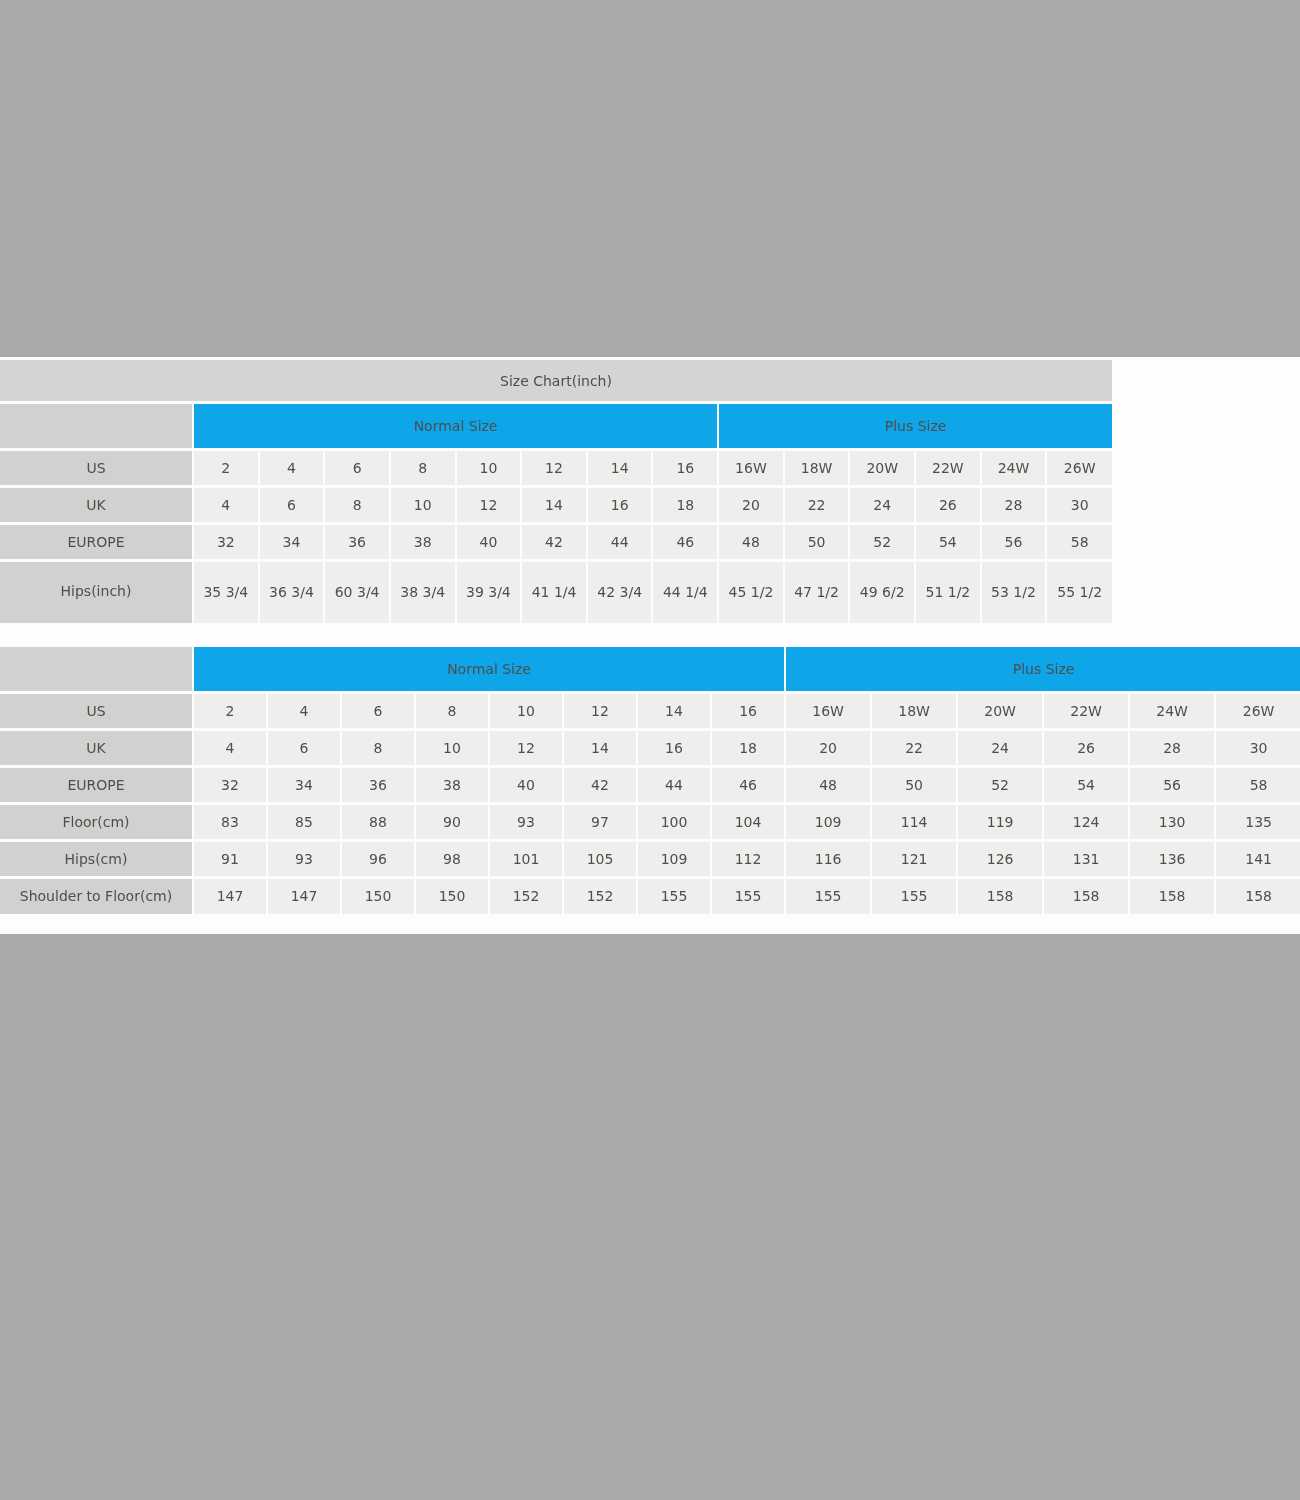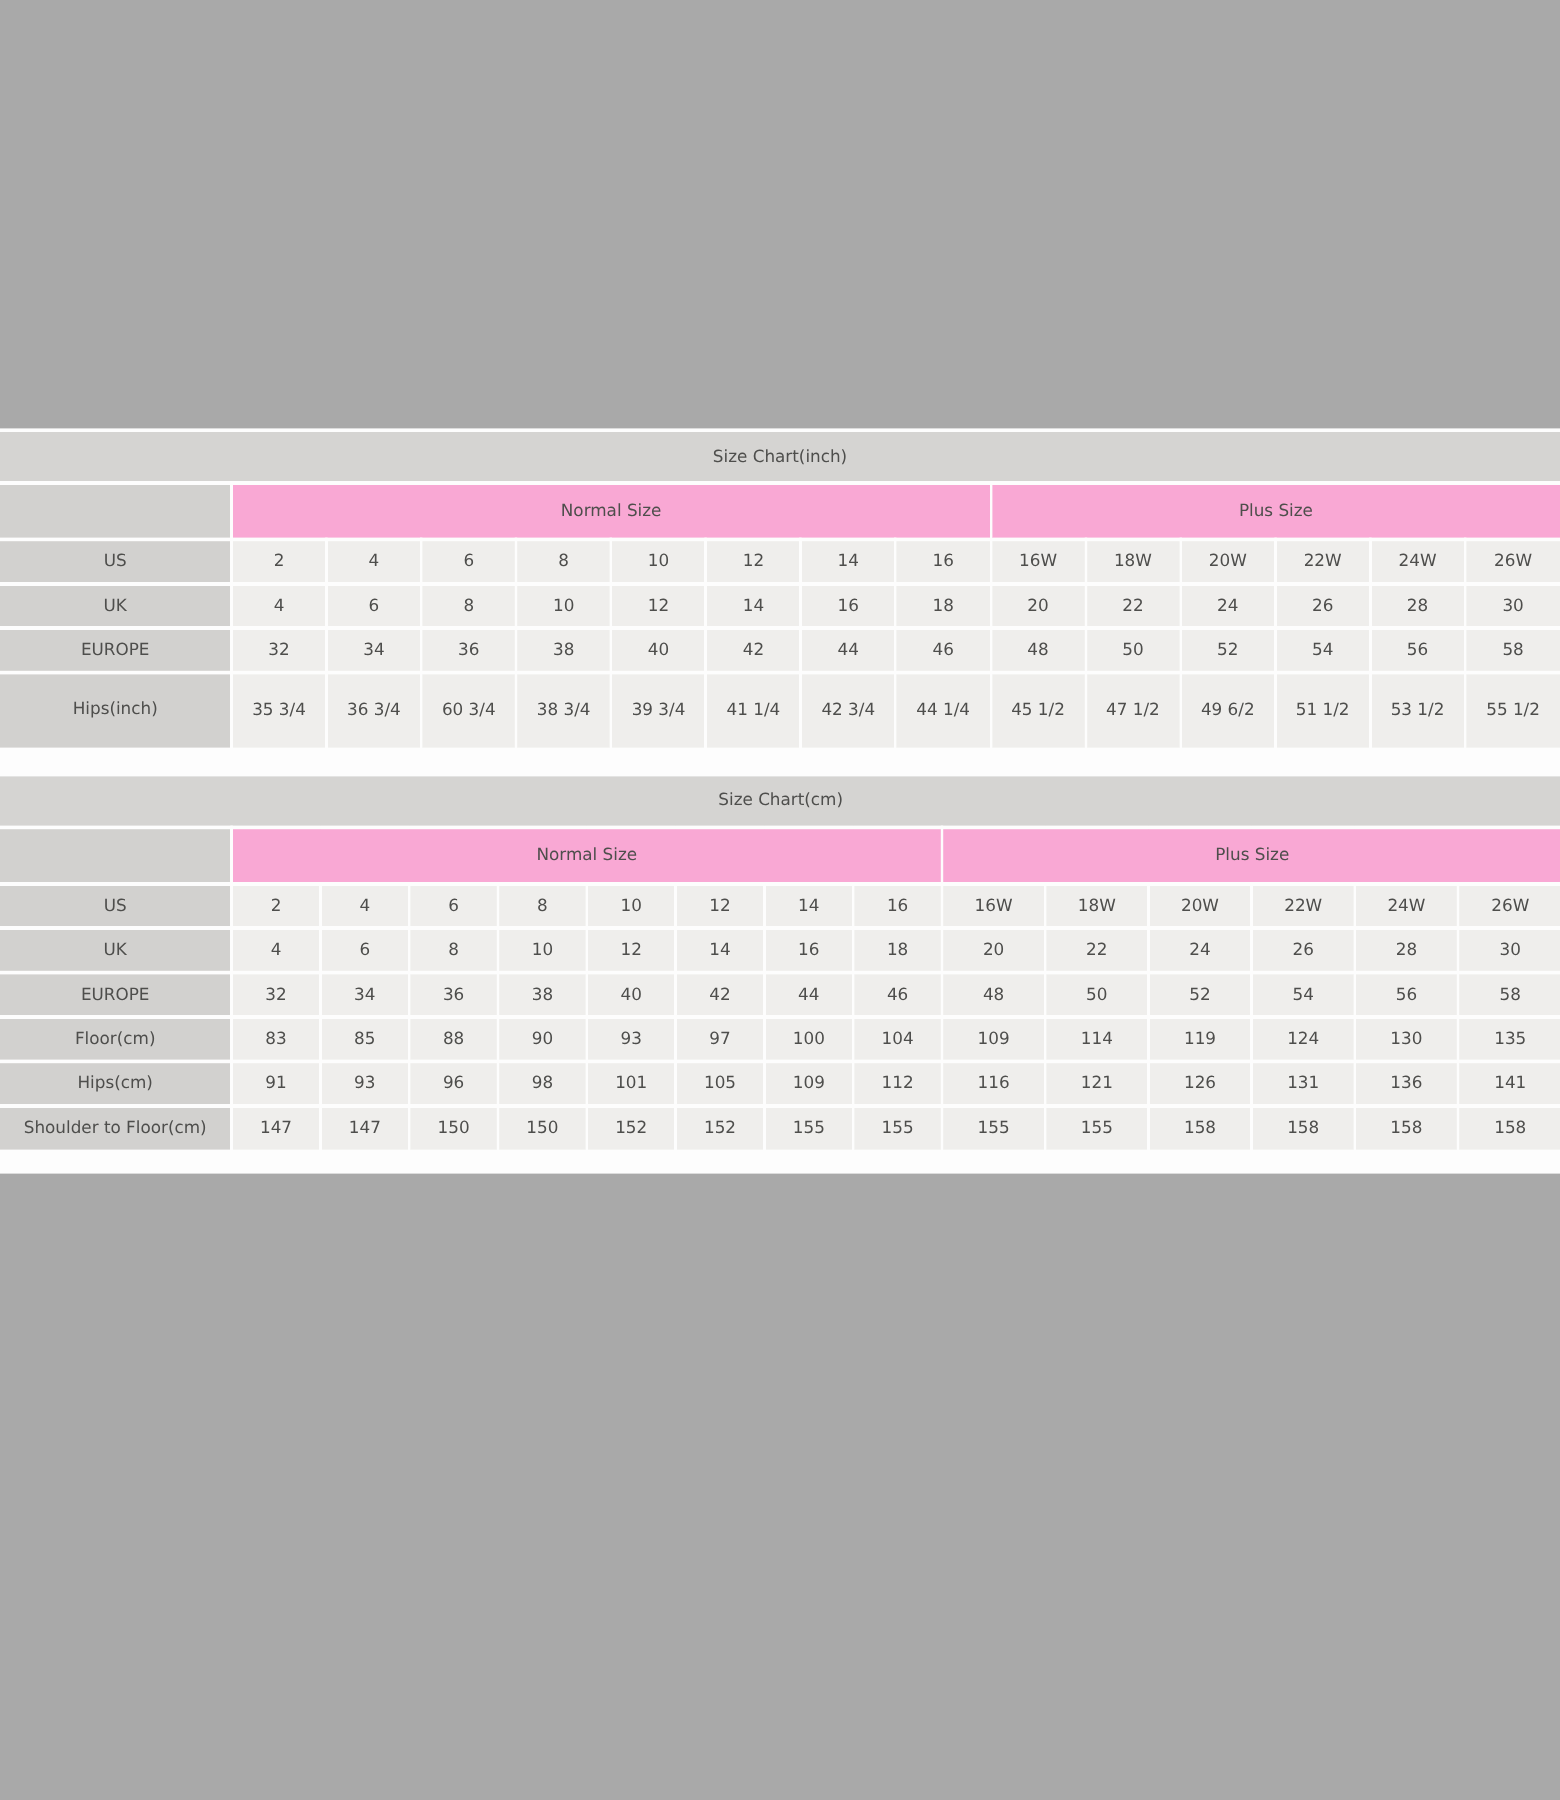--- a/index.html
+++ b/index.html
@@ -11,21 +11,21 @@
     background: #a9a9a9;
     font-family: "DejaVu Sans", "Liberation Sans", sans-serif;
   }
   .content {
     margin-top: 357px;
     background: #fdfdfd;
     padding-top: 3px;
     padding-bottom: 20px;
   }
   table.size-table {
-    width: 1300px;
+    width: 1112px;
     table-layout: fixed;
     border-collapse: collapse;
     border-style: hidden; 
   }
   table.size-table + table.size-table {
     margin-top: 24px;
   }
   .size-table th, .size-table td {
     border: solid #fdfdfd;
     border-width: 3px 2px;
@@ -43,21 +43,21 @@
 
   .title-cell {
     background: #d5d4d2;
     height: 37px;
     font-size: 15px;
     color: #4a4a48;
   }
   .group-row th { height: 40px; }
   .corner-cell { background: #d2d1cf; }
   .group-cell {
-    background: #f9a8d4;
+    background: #0ea5e9;
     font-size: 14px;
     color: #4c4c4a;
   }
   tbody tr { height: 37px; }
   tbody th.row-label { background: #d2d1cf; }
   tbody td.cell { background: #efeeec; }
   
   .inch tbody tr:last-child { height: 62px; }
   .inch tbody tr:last-child th.row-label { padding: 0 22px; line-height: 1.4; }
 </style>
@@ -178,23 +178,20 @@
         <col class="col-n">
         <col class="col-n">
       <col class="col-p">
         <col class="col-p">
         <col class="col-p">
         <col class="col-p">
       <col class="col-p">
         <col class="col-p">
     </colgroup>
     <thead>
-      <tr>
-        <th colspan="15" class="title-cell">Size Chart(cm)</th>
-      </tr>
       <tr class="group-row">
         <th class="corner-cell"></th>
         <th colspan="8" class="group-cell">Normal Size</th>
         <th colspan="6" class="group-cell">Plus Size</th>
       </tr>
     </thead>
     <tbody>
         <tr>
           <th class="row-label">US</th>
           <td class="cell">2</td>

